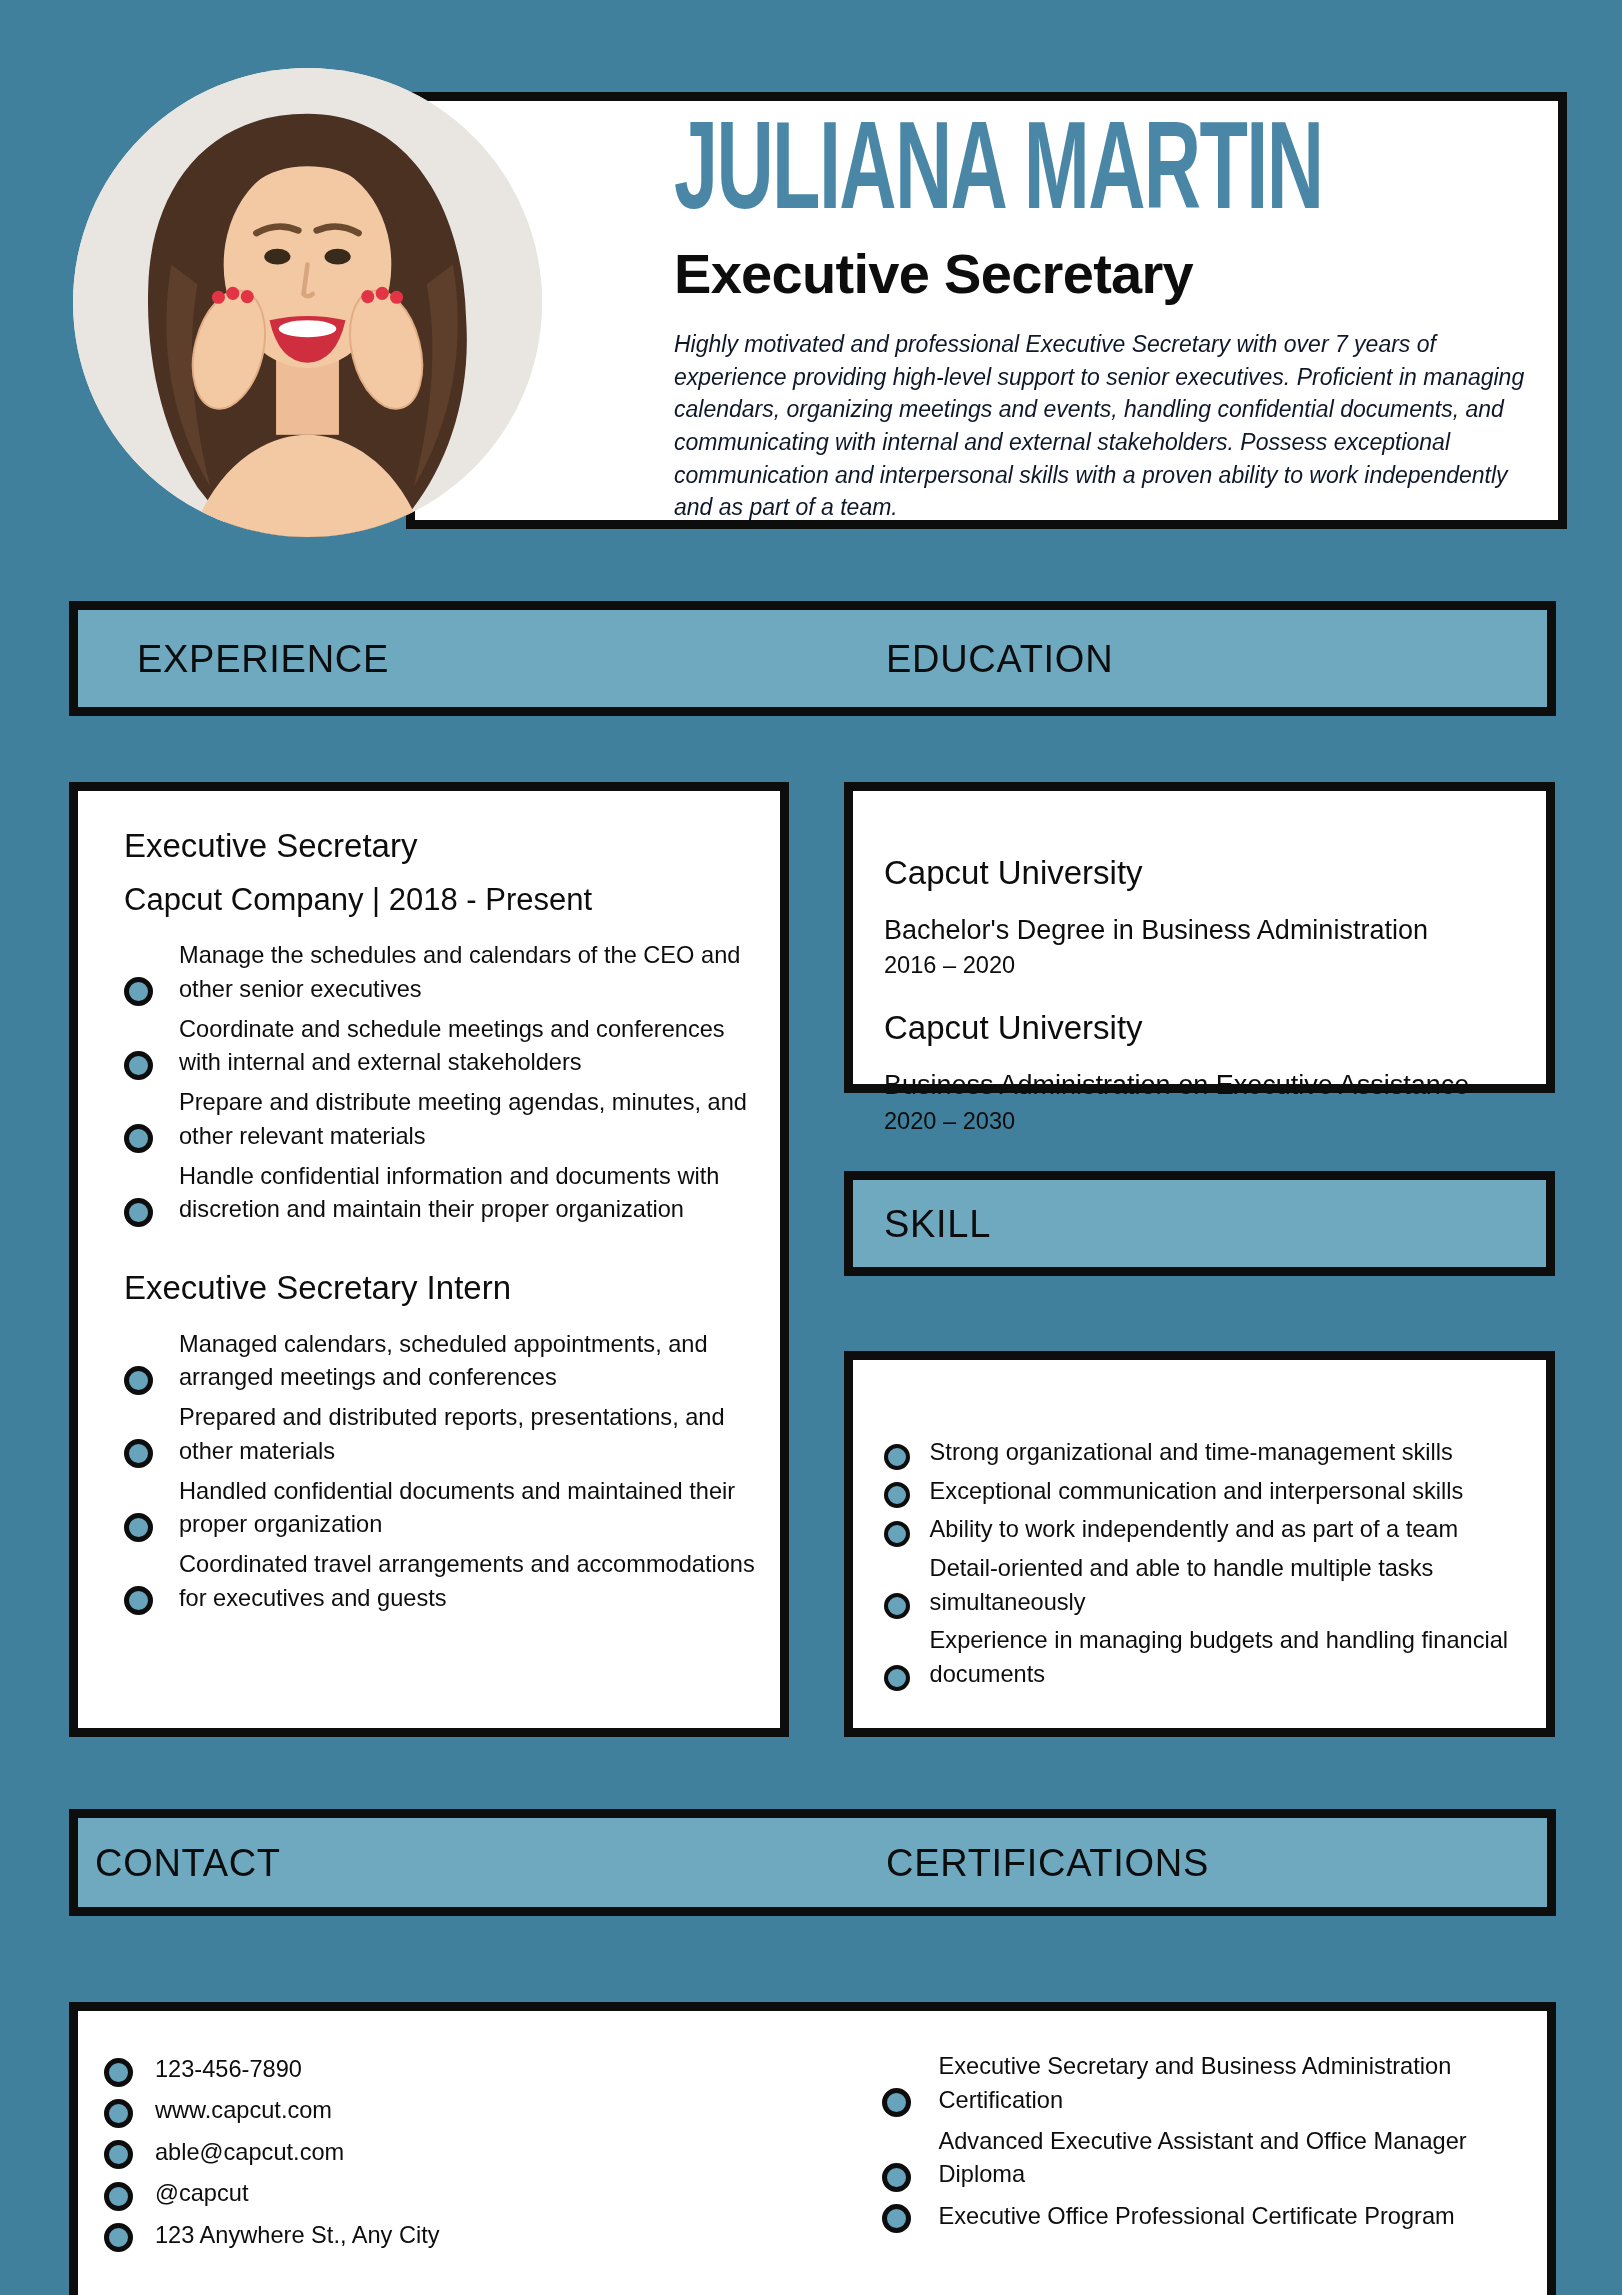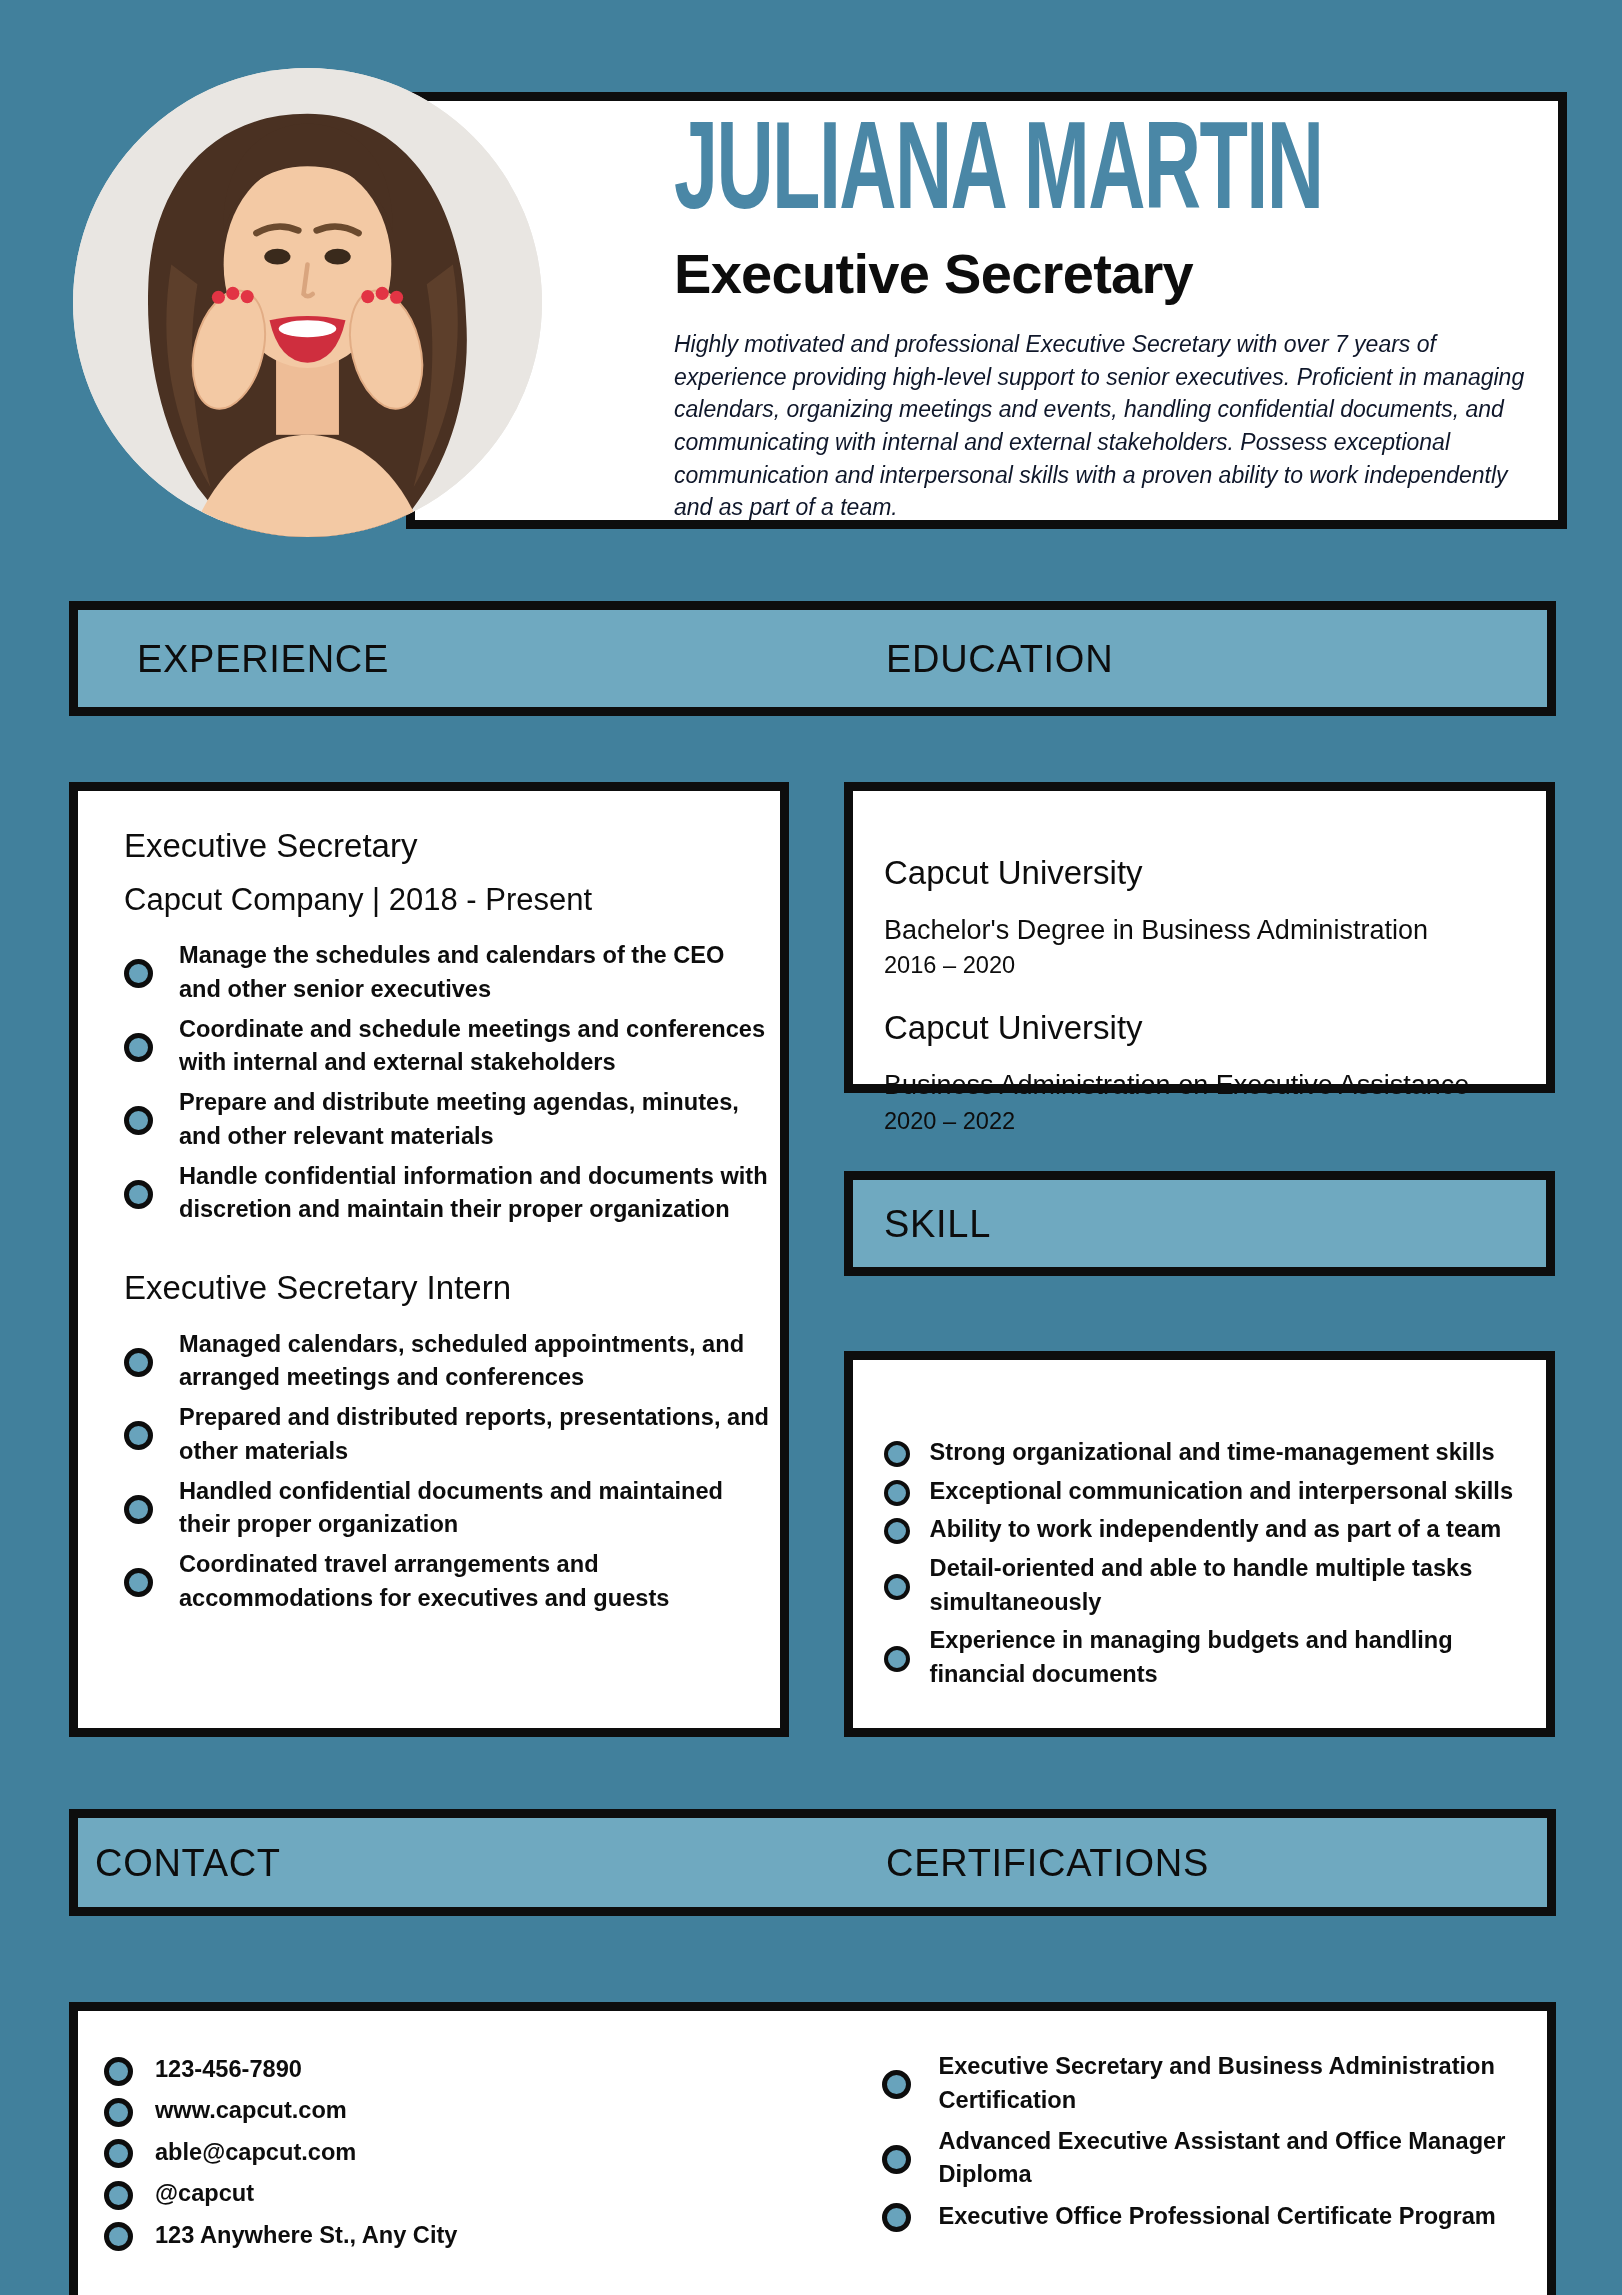--- a/index.html
+++ b/index.html
@@ -70,21 +70,21 @@
   #exp-card   { left: 69px;  top: 782px; width: 720px; height: 955px; padding: 36px 7.9px 13px 46px; }
   #edu-card   { left: 844px; top: 782px; width: 711px; height: 311px;  padding: 63px 29px 0 31px; }
   #skill-card { left: 844px; top: 1351px; width: 711px; height: 386px;  padding: 76px 10.5px 0 31px; }
   #bottom-card{ left: 69px;  top: 2002px; width: 1487px; height: 334px; }
 
   .job + .job { margin-top: 42px; }
   .job-title { font-size: 33px; font-weight: 500; }
   .company   { font-size: 31px; font-weight: 500; margin-top: 17px; }
 
   ul.blist { list-style: none; margin-top: 21px; }
-  .blist li { display: flex; gap: 26px; margin-bottom: 6.5px; align-items: center; font-weight: bold; }
+  .blist li { display: flex; gap: 26px; margin-bottom: 6.5px; align-items: flex-end; }
   .dot {
     width: 29px; height: 29px; flex: 0 0 auto; margin-top: 2.6px;
     border: 5.2px solid #0d0d0d; border-radius: 50%;
     background: #68a3bc;
   }
   .li-text { font-size: 23.6px; line-height: 1.42; max-width: 605px; }
 
   .edu-item + .edu-item { margin-top: 27.5px; }
   .school { font-size: 33px; font-weight: 500; }
   .degree { font-size: 27px; line-height: 1.38; margin-top: 20px; }
@@ -199,21 +199,21 @@
 
   <section class="card" id="edu-card">
     <div class="edu-item">
       <div class="school">Capcut University</div>
       <div class="degree">Bachelor's Degree in Business Administration</div>
       <div class="dates">2016 – 2020</div>
     </div>
     <div class="edu-item">
       <div class="school">Capcut University</div>
       <div class="degree">Business Administration on Executive Assistance</div>
-      <div class="dates">2020 – 2022</div>
+      <div class="dates">2020 – 2030</div>
     </div>
   </section>
 
   <div class="bar" id="skill-bar">
     <span class="bar-label label-skill">SKILL</span>
   </div>
 
   <section class="card" id="skill-card">
     <ul class="blist">
       <li>

